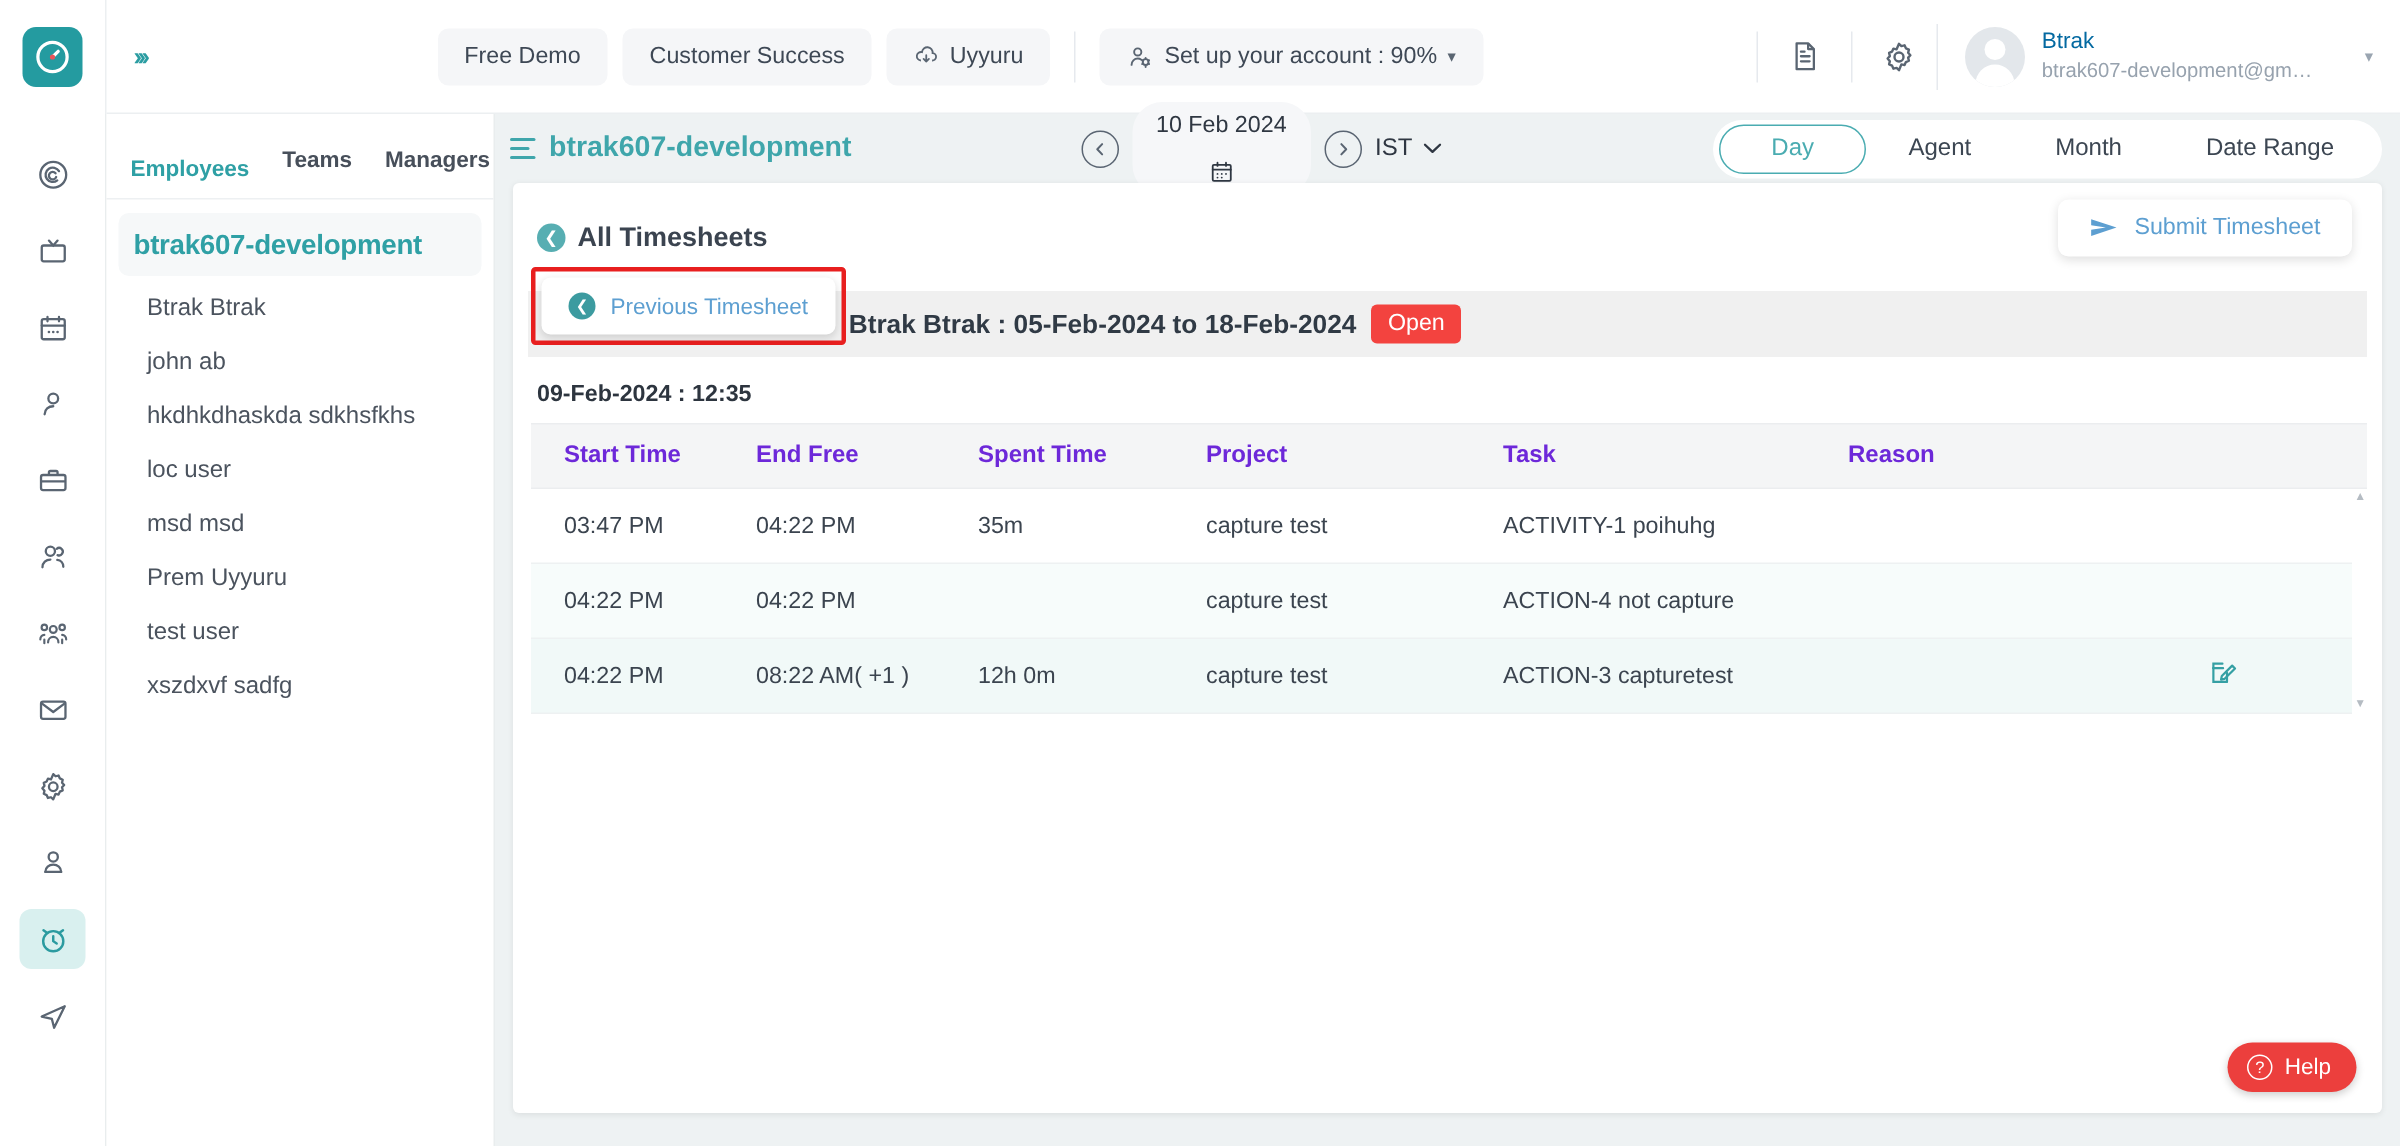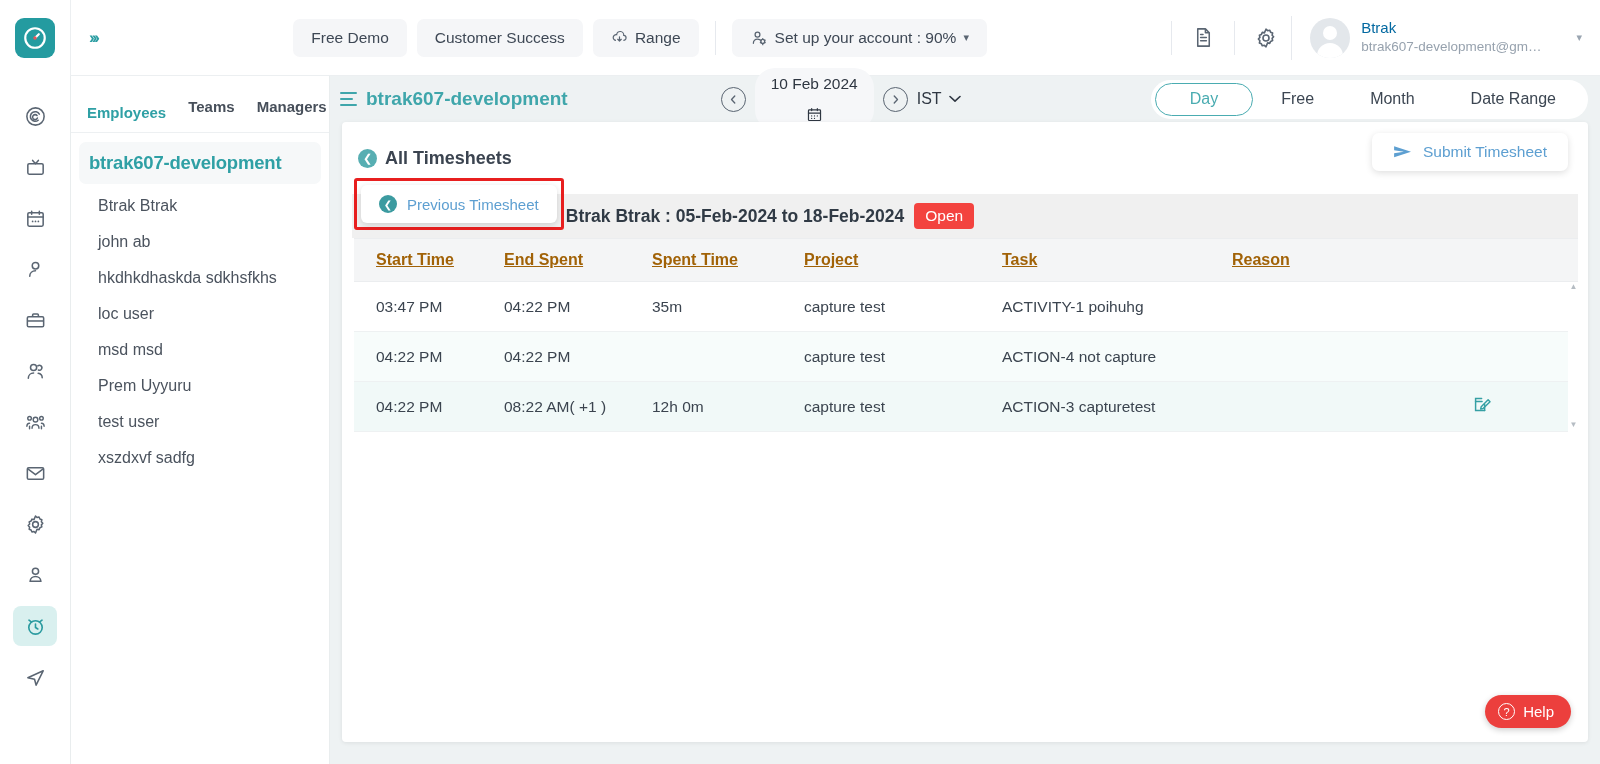--- a/index.html
+++ b/index.html
@@ -170,21 +170,21 @@
     font-size:15.5px; font-weight:400;
   }
 
   .day-label { padding: 16px 0 10px 16px; font-size:15.5px; font-weight:700; color:#2d353f; }
 
   .tbl { margin: 0 10px 0 12px; position:relative; }
   .tbl-head {
     display:flex; background:#f4f5f6; height:44px; align-items:center;
     border-top:1px solid #ebedef; border-bottom:1px solid #ebedef;
   }
-  .tbl-head div { font-size:16px; font-weight:700; color:#a16207;text-decoration:underline; }
+  .tbl-head div { font-size:16px; font-weight:700; color:#6d28d9; }
   .tbl-row { display:flex; height:50px; align-items:center; border-bottom:1px solid #eef1f2; }
   .tbl-row div { font-size:15.5px; color:#3b444f; }
   .tbl-row.alt1 { background:#fff; }
   .tbl-row.alt2 { background:#f7fcfb; }
   .tbl-row.alt3 { background:#f1f9f8; }
   .c1 { width: 150px; padding-left: 22px; }
   .c2 { width: 148px; }
   .c3 { width: 152px; }
   .c4 { width: 198px; }
   .c5 { width: 230px; }
@@ -229,21 +229,21 @@
       <span>Free Demo</span>
     </div>
     <div class="pill-btn">
       <span>Customer Success</span>
     </div>
     <div class="pill-btn">
       <svg width="17" height="17" viewBox="0 0 24 24" fill="none" stroke="#5a6572" stroke-width="1.7">
         <path d="M7 16a4 4 0 1 1 1-7.9A5 5 0 0 1 18 9a3.5 3.5 0 0 1-.5 7"></path>
         <path d="M12 11v6M9.5 14.5L12 17l2.5-2.5" stroke-linecap="round" stroke-linejoin="round"></path>
       </svg>
-      <span>Range</span>
+      <span>Uyyuru</span>
     </div>
     <div class="divider-v"></div>
     <div class="pill-btn">
       <svg width="18" height="18" viewBox="0 0 24 24" fill="none" stroke="#5a6572" stroke-width="1.7">
         <circle cx="10" cy="7.5" r="3.2"></circle>
         <path d="M4.5 19c0-3.3 2.5-5.6 5.5-5.6 1.2 0 2.3.4 3.2 1" stroke-linecap="round"></path>
         <circle cx="17" cy="16.5" r="2.6"></circle>
         <path d="M17 12.9v1M17 19.9v1M13.9 14.8l.9.5M19.2 17.7l.9.5M13.9 18.2l.9-.5M19.2 15.3l.9-.5" stroke-linecap="round"></path>
       </svg>
       <span>Set up your account : 90%</span>
@@ -418,21 +418,21 @@
       <div class="tz">
         <span>IST</span>
         <svg width="12" height="8" viewBox="0 0 12 8">
           <path d="M1 1.5L6 6.2l5-4.7" fill="none" stroke="#2f3742" stroke-width="1.6" stroke-linecap="round" stroke-linejoin="round"></path>
         </svg>
       </div>
     </div>
 
     <div class="view-tabs">
       <div class="view-tab active">Day</div>
-      <div class="view-tab">Free</div>
+      <div class="view-tab">Agent</div>
       <div class="view-tab">Month</div>
       <div class="view-tab">Date Range</div>
     </div>
   </div>
 
   <div class="card">
     <div class="card-top">
       <span class="back-circle">❮</span>
       <span class="all-ts">All Timesheets</span>
       <div class="submit-btn">
@@ -449,25 +449,26 @@
           <span class="prev-circle">❮</span>
           <span>Previous Timesheet</span>
         </div>
       </div>
       <div class="strip-title">
         <span>Btrak Btrak : 05-Feb-2024 to 18-Feb-2024</span>
         <span class="badge-open">Open</span>
       </div>
     </div>
 
+    <div class="day-label">09-Feb-2024 : 12:35</div>
 
     <div class="tbl">
       <div class="tbl-head">
         <div class="c1">Start Time</div>
-        <div class="c2">End Spent</div>
+        <div class="c2">End Free</div>
         <div class="c3">Spent Time</div>
         <div class="c4">Project</div>
         <div class="c5">Task</div>
         <div class="c6" style="justify-content:flex-start;padding-left:0;padding-right:0;">Reason</div>
       </div>
 
       <div class="tbl-row alt1">
         <div class="c1">03:47 PM</div>
         <div class="c2">04:22 PM</div>
         <div class="c3">35m</div>

